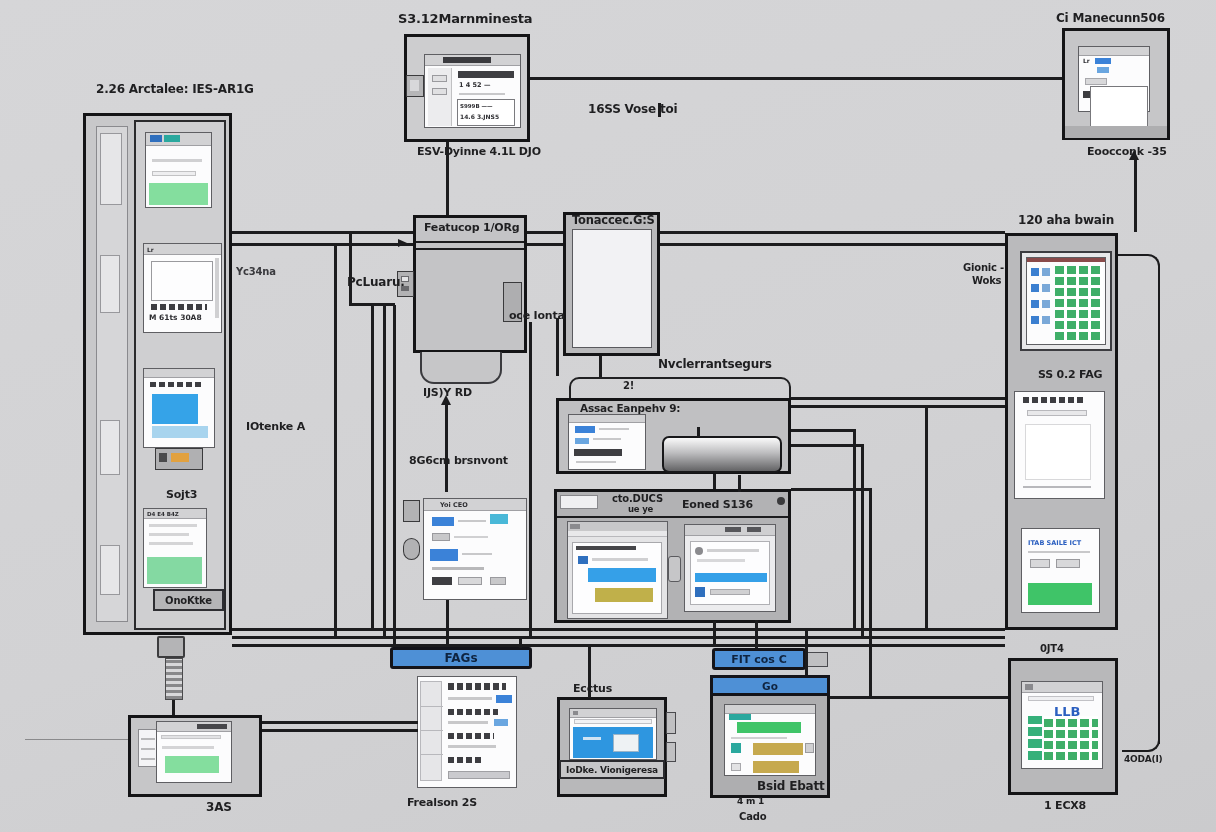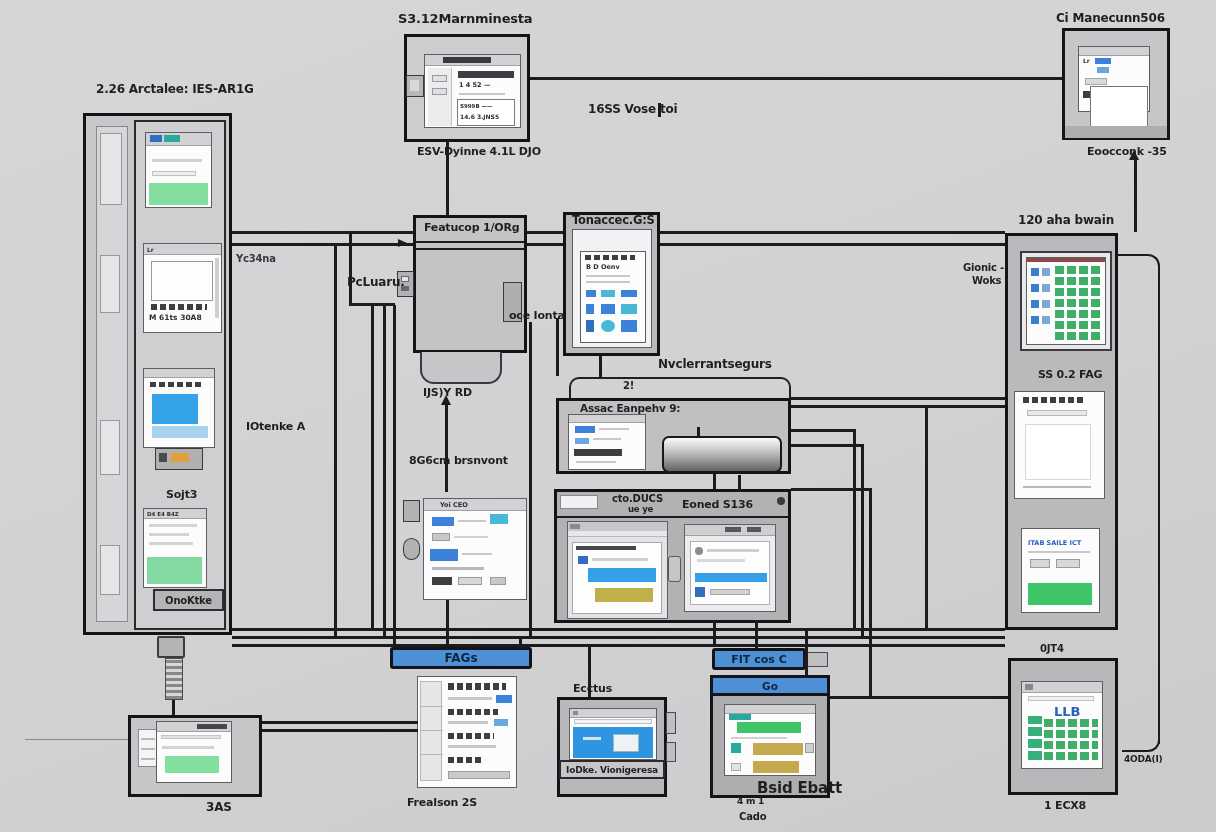--- a/index.html
+++ b/index.html
@@ -46,21 +46,21 @@
   </div>
 
   <div class="shot" style="left:143px;top:243px;width:79px;height:90px">
     <div class="tbar" style="height:10px"></div>
     <div class="micro" style="left:3px;top:2px;font-size:6px">Lr</div>
     <div class="el" style="left:7px;top:17px;width:62px;height:40px;background:#fdfdfe;border:1px solid #9a9a9e"></div>
     <div class="el dashes" style="left:7px;top:60px;width:56px;height:6px"></div>
     <div class="micro" style="left:5px;top:69px;font-size:7.5px">M 61ts 30A8</div>
     <div class="el" style="left:71px;top:14px;width:4px;height:60px;background:#d0d0d2"></div>
   </div>
-  <div class="lbl" style="left:236px;top:253px;font-size:10px;color:#3a3a3e">Yc34na</div>
+  <div class="lbl" style="left:236px;top:266px;font-size:10px;color:#3a3a3e">Yc34na</div>
   <div class="lbl" style="left:246px;top:420px;font-size:11px">IOtenke A</div>
 
   <div class="shot" style="left:143px;top:368px;width:72px;height:80px">
     <div class="tbar" style="height:8px"></div>
     <div class="el dashes" style="left:6px;top:13px;width:52px;height:5px"></div>
     <div class="el" style="left:8px;top:25px;width:46px;height:30px;background:#35a3e8"></div>
     <div class="el" style="left:8px;top:57px;width:56px;height:12px;background:#a8d4ee"></div>
   </div>
   <div class="el" style="left:155px;top:448px;width:48px;height:22px;background:#b0b0b2;border:1.5px solid #3a3a3c">
     <div class="el" style="left:3px;top:4px;width:8px;height:9px;background:#4a4a4c"></div>
@@ -136,35 +136,20 @@
   <div class="lbl" style="left:1087px;top:145px;font-size:11px">Eoocconk -35</div>
   <div class="vl" style="left:1134px;top:158px;height:74px"></div>
   <div class="arr-up" style="left:1129px;top:150px"></div>
 
   <div class="lbl" style="left:588px;top:102px;font-size:12px">16SS Vose toi</div>
   <div class="vl" style="left:658px;top:103px;height:14px"></div>
 
   <div class="box" style="left:563px;top:212px;width:97px;height:144px;background:#bababc"></div>
   <div class="lbl" style="left:572px;top:213px;font-size:11.5px">Tonaccec.G:S</div>
   <div class="el" style="left:572px;top:229px;width:80px;height:119px;background:#f2f2f4;border:1.5px solid #5a5a5e"></div>
-  <div class="shot" style="left:580px;top:251px;width:66px;height:92px">
-    <div class="el dashes" style="left:4px;top:3px;width:50px;height:5px"></div>
-    <div class="micro" style="left:5px;top:11px;font-size:6.5px">B D Oenv</div>
-    <div class="el" style="left:5px;top:23px;width:44px;height:2px;background:#c8c8ca"></div>
-    <div class="el" style="left:5px;top:29px;width:44px;height:2px;background:#c8c8ca"></div>
-    <div class="el" style="left:5px;top:38px;width:10px;height:7px;background:#3b82d8"></div>
-    <div class="el" style="left:20px;top:38px;width:14px;height:7px;background:#49b8d8"></div>
-    <div class="el" style="left:40px;top:38px;width:16px;height:7px;background:#3b82d8"></div>
-    <div class="el" style="left:5px;top:52px;width:8px;height:10px;background:#3b82d8"></div>
-    <div class="el" style="left:20px;top:52px;width:14px;height:10px;background:#3b82d8"></div>
-    <div class="el" style="left:40px;top:52px;width:16px;height:10px;background:#49b8d8"></div>
-    <div class="el" style="left:5px;top:68px;width:8px;height:12px;background:#2f6fbe"></div>
-    <div class="el" style="left:20px;top:68px;width:14px;height:12px;background:#49b8d8;border-radius:50%"></div>
-    <div class="el" style="left:40px;top:68px;width:16px;height:12px;background:#3b82d8"></div>
-  </div>
 
   <div class="box" style="left:413px;top:215px;width:114px;height:138px;background:#c4c4c6"></div>
   <div class="lbl" style="left:424px;top:221px;font-size:11px">Featucop 1/ORg</div>
   <div class="hl" style="left:416px;top:241px;width:108px;height:2px"></div>
   <div class="hl" style="left:416px;top:248px;width:108px;height:2px"></div>
   <div class="el" style="left:397px;top:271px;width:17px;height:26px;background:#b2b2b4;border:1.5px solid #3a3a3c">
     <div class="el" style="left:3px;top:4px;width:8px;height:6px;background:#e4e4e6;border:1px solid #6a6a6e"></div>
     <div class="el" style="left:3px;top:14px;width:8px;height:5px;background:#6a6a6e"></div>
   </div>
   <div class="el" style="left:503px;top:282px;width:19px;height:40px;background:#aeaeb0;border:1.5px solid #3a3a3c"></div>
@@ -295,21 +280,21 @@
     <div class="tbar" style="height:8px"></div>
     <div class="el" style="left:4px;top:9px;width:22px;height:6px;background:#2aa89e"></div>
     <div class="el" style="left:12px;top:17px;width:64px;height:11px;background:#3fc468"></div>
     <div class="el" style="left:6px;top:32px;width:56px;height:2px;background:#d0d0d2"></div>
     <div class="el" style="left:6px;top:38px;width:10px;height:10px;background:#2aa89e"></div>
     <div class="el" style="left:28px;top:38px;width:50px;height:12px;background:#c6a94e"></div>
     <div class="el" style="left:80px;top:38px;width:9px;height:10px;background:#d0d0d2;border:1px solid #9a9a9e"></div>
     <div class="el" style="left:28px;top:56px;width:46px;height:12px;background:#c6a94e"></div>
     <div class="el" style="left:6px;top:58px;width:10px;height:8px;background:#e2e2e4;border:1px solid #a8a8ac"></div>
   </div>
-  <div class="lbl" style="left:757px;top:779px;font-size:15px">Bsid Ebatt</div>
+  <div class="lbl" style="left:757px;top:779px;font-size:12px">Bsid Ebatt</div>
   <div class="lbl" style="left:737px;top:796px;font-size:9px">4 m 1</div>
   <div class="lbl" style="left:739px;top:811px;font-size:10px">Cado</div>
 
   <div class="lbl" style="left:1018px;top:213px;font-size:12px">120 aha bwain</div>
   <div class="box" style="left:1005px;top:233px;width:113px;height:397px;background:#bababc"></div>
   <div class="lbl" style="left:963px;top:262px;font-size:10px">Gionic -</div>
   <div class="lbl" style="left:972px;top:275px;font-size:10px">Woks</div>
   <div class="el" style="left:1020px;top:251px;width:92px;height:100px;background:#e8e8ea;border:2px solid #3c3c40"></div>
   <div class="shot" style="left:1026px;top:257px;width:80px;height:88px">
     <div class="el" style="left:0px;top:0px;width:80px;height:4px;background:#8a4a4a"></div>

